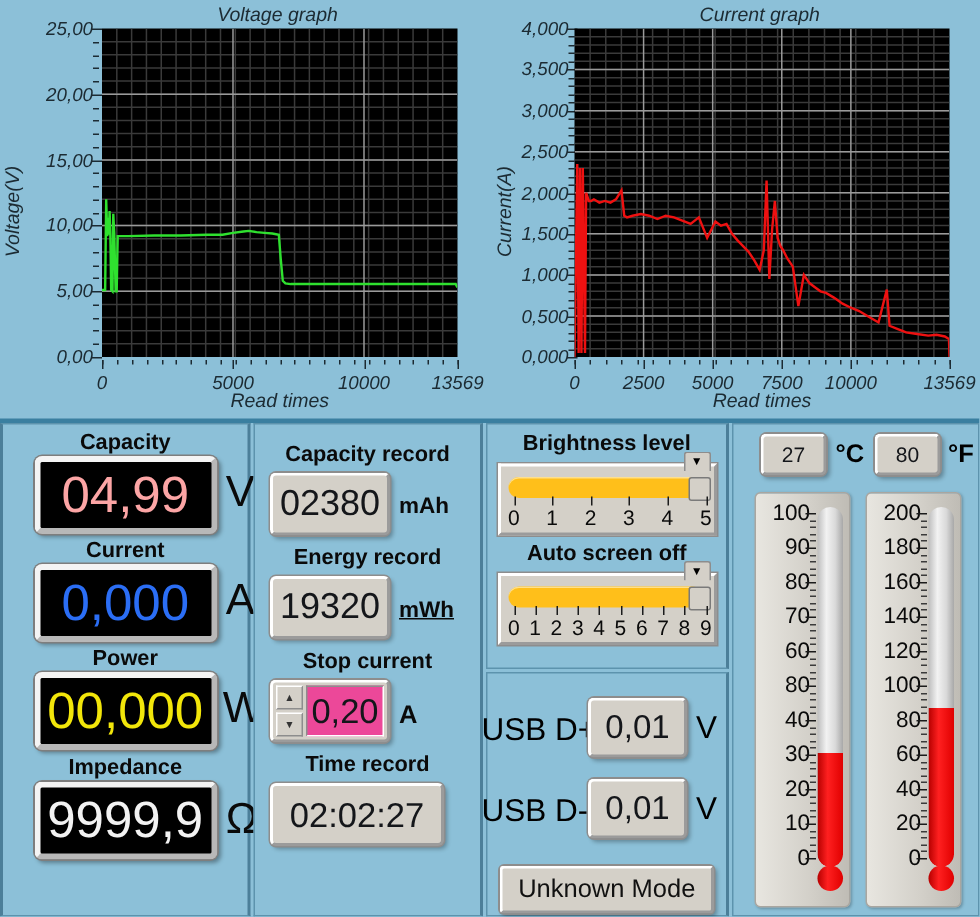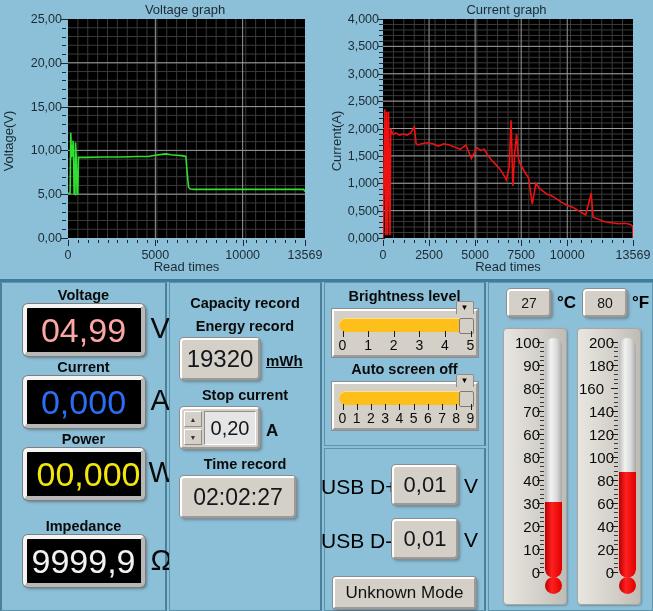--- a/index.html
+++ b/index.html
@@ -6,21 +6,21 @@
   body{
     width:653px;height:611px;overflow:hidden;
     background:#8cc0d8;
     font-family:"Liberation Sans", sans-serif;
     color:#000;
   }
   #app{position:relative;width:653px;height:611px;background:#8cc0d8;}
 
   
   .graphs{position:absolute;left:0;top:0;width:653px;height:281px;background:#8cc0d8;}
-  .graph{position:absolute;top:0;height:281px;}
+  .graph{position:absolute;top:0;height:281px;font-style:italic;}
   .graph.left{left:0;width:330px;}
   .graph.right{left:330px;width:323px;}
 
   .g-title{position:absolute;top:2px;left:0;right:0;text-align:center;font-size:13px;color:#1c2b33;}
   .graph.left .g-title{left:40px;}
   .graph.right .g-title{left:30px;}
 
   .ylabel{
     position:absolute;left:-2px;top:50%;
     transform:translateY(-50%) rotate(-90deg);
@@ -113,22 +113,22 @@
   
   .spin{
     box-sizing:border-box;background:#d4d0c8;
     border:2px solid #ffffff;border-right-color:#9b9b9b;border-bottom-color:#9b9b9b;
     box-shadow:0 0 0 1px #8d8d8d, 2px 2px 3px rgba(0,0,0,.3);
     border-radius:4px;display:flex;align-items:stretch;overflow:hidden;
   }
   .spin-btns{width:22px;display:flex;flex-direction:column;justify-content:space-between;padding:2px;box-sizing:border-box;}
   .spin-btn{height:14px;background:#d4d0c8;border:1px solid #ffffff;border-right-color:#8d8d8d;border-bottom-color:#8d8d8d;
             display:flex;align-items:center;justify-content:center;font-size:7px;line-height:1;color:#333;}
-  .spin-val{flex:1;background:#e5e5e5;border:1px solid #8d8d8d;border-right-color:#fff;border-bottom-color:#fff;
-            margin:2px 2px 2px 0;display:flex;align-items:center;justify-content:center;font-size:20px;color:#14161a;}
+  .spin-val{flex:1;background:#ec4899;border:1px solid #8d8d8d;border-right-color:#fff;border-bottom-color:#fff;
+            margin:2px 2px 2px 0;display:flex;align-items:center;justify-content:center;font-size:23px;color:#14161a;}
 
   
   .btn{
     box-sizing:border-box;background:#d4d0c8;
     border:2px solid #ffffff;border-right-color:#9b9b9b;border-bottom-color:#9b9b9b;
     box-shadow:0 0 0 1px #8d8d8d, 2px 2px 3px rgba(0,0,0,.3);
     border-radius:3px;display:flex;align-items:center;justify-content:center;
     font-size:17px;color:#111;
   }
 
@@ -464,56 +464,62 @@
       <div class="xlabel">Read times</div>
     </div>
 
     <div class="hrule"></div>
   </div>
 
   <div class="panels">
 
     <div class="panel p1">
 
-      <div class="plabel" style="margin-top:4px;">Voltage</div>
+      <div class="plabel" style="margin-top:4px;">Capacity</div>
       <div class="led-wrap" style="width:122px;height:52px;margin-top:1px;">
         <div class="led" style="width:122px;height:52px;">
           <span id="v-val" style="color: #fca5a5;">04,99</span>
         </div>
         <div class="unit" style="left:128px;top:8px;">V</div>
       </div>
 
       <div class="plabel" style="margin-top:3px;">Current</div>
       <div class="led-wrap" style="width:122px;height:52px;margin-top:1px;">
         <div class="led" style="width:122px;height:52px;">
           <span id="c-val" style="color: rgb(43, 110, 245);">0,000</span>
         </div>
         <div class="unit" style="left:128px;top:8px;">A</div>
       </div>
 
       <div class="plabel" style="margin-top:3px;">Power</div>
       <div class="led-wrap" style="width:122px;height:52px;margin-top:1px;">
-        <div class="led" style="width:122px;height:52px;justify-content:flex-end;">
+        <div class="led" style="width:122px;height:52px;">
           <span id="p-val" style="color: rgb(242, 230, 10);">00,000</span>
         </div>
         <div class="unit" style="left:126px;top:8px;">W</div>
       </div>
 
-      <div class="plabel" style="margin-top:18px;">Impedance</div>
+      <div class="plabel" style="margin-top:4px;">Impedance</div>
       <div class="led-wrap" style="width:122px;height:52px;margin-top:1px;">
         <div class="led" style="width:122px;height:52px;">
           <span id="z-val" style="color: rgb(242, 242, 242);">9999,9</span>
         </div>
         <div class="unit" style="left:128px;top:9px;">Ω</div>
       </div>
     </div>
 
     <div class="panel p2">
 
       <div class="plabel" style="margin-top:12px;">Capacity record</div>
+      <div style="position:relative;margin-top:4px;height:42px;">
+        <div class="lcd" style="position:absolute;left:10px;top:0;width:80px;height:42px;">
+          <span>02380</span>
+        </div>
+        <div class="munit" style="position:absolute;left:96px;top:14px;">mAh</div>
+      </div>
 
       <div class="plabel" style="margin-top:7px;">Energy record</div>
       <div style="position:relative;margin-top:4px;height:42px;">
         <div class="lcd" style="position:absolute;left:10px;top:0;width:80px;height:42px;">
           <span>19320</span>
         </div>
         <div class="munit" style="position:absolute;left:96px;top:14px;text-decoration:underline;">mWh</div>
       </div>
 
       <div class="plabel" style="margin-top:7px;">Stop current</div>
@@ -702,21 +708,21 @@
           <div class="t-minor" style="top: 17.6px; right: 22px;"></div>
           <div class="t-minor" style="top: 22.2px; right: 22px;"></div>
           <div class="t-minor" style="top: 26.8px; right: 22px;"></div>
           <div class="t-minor" style="top: 31.4px; right: 22px;"></div>
           <div class="t-num" style="top: 36px; right: 26px;">180</div>
           <div class="t-major" style="top: 36px; right: 22px;"></div>
           <div class="t-minor" style="top: 40.6px; right: 22px;"></div>
           <div class="t-minor" style="top: 45.2px; right: 22px;"></div>
           <div class="t-minor" style="top: 49.8px; right: 22px;"></div>
           <div class="t-minor" style="top: 54.4px; right: 22px;"></div>
-          <div class="t-num" style="top: 59px; right: 36px;">160</div>
+          <div class="t-num" style="top: 59px; right: 26px;">160</div>
           <div class="t-major" style="top: 59px; right: 22px;"></div>
           <div class="t-minor" style="top: 63.6px; right: 22px;"></div>
           <div class="t-minor" style="top: 68.2px; right: 22px;"></div>
           <div class="t-minor" style="top: 72.8px; right: 22px;"></div>
           <div class="t-minor" style="top: 77.4px; right: 22px;"></div>
           <div class="t-num" style="top: 82px; right: 26px;">140</div>
           <div class="t-major" style="top: 82px; right: 22px;"></div>
           <div class="t-minor" style="top: 86.6px; right: 22px;"></div>
           <div class="t-minor" style="top: 91.2px; right: 22px;"></div>
           <div class="t-minor" style="top: 95.8px; right: 22px;"></div>

